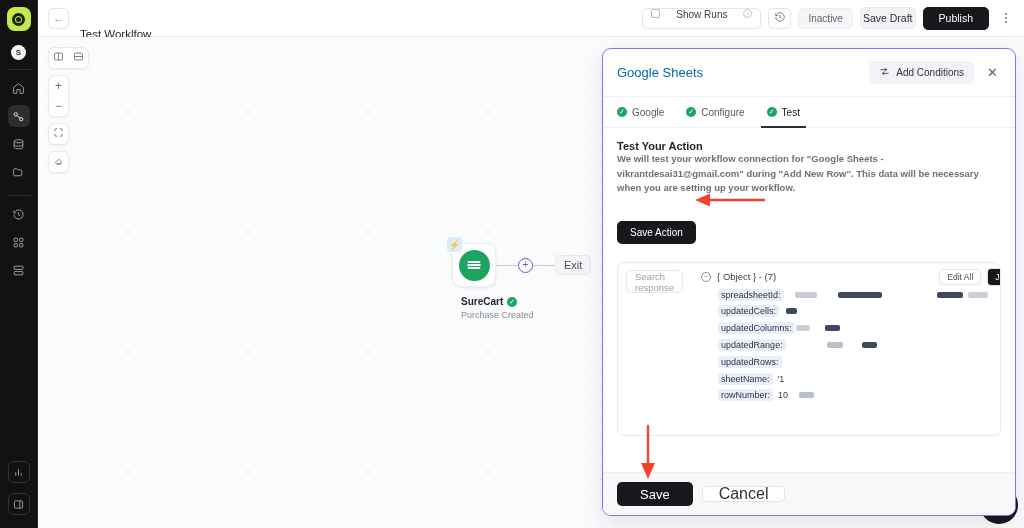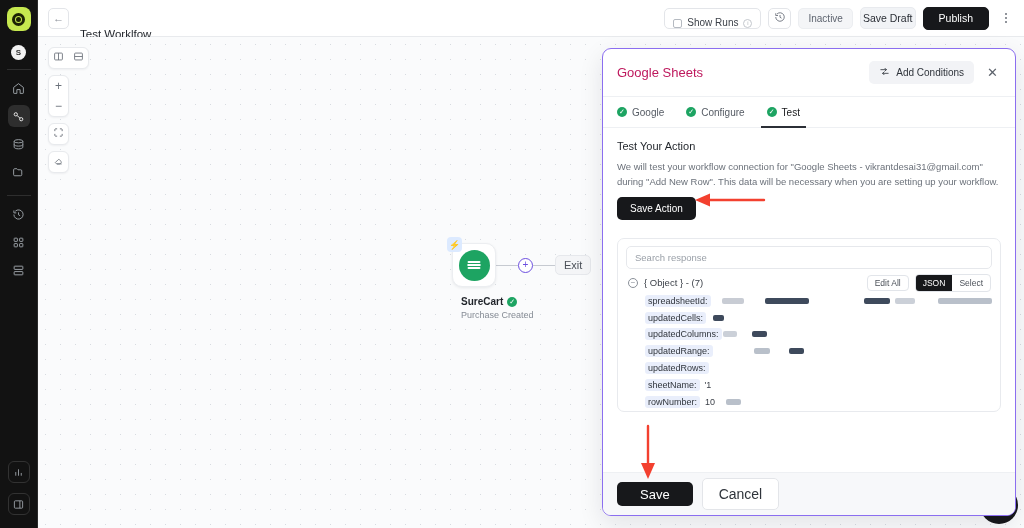--- a/index.html
+++ b/index.html
@@ -55,21 +55,21 @@
     display: flex; align-items: center; padding: 0 9px 0 10px;
   }
   .back-btn {
     width: 21px; height: 21px; border: 1px solid #e3e5e9; border-radius: 5px;
     display: flex; align-items: center; justify-content: center;
     color: #8a8f98; font-size: 11px; background: #fff;
   }
   .wf-title { margin-left: 11px; font-size: 11.5px; color: #1f2329; font-weight: 500; margin-top: 32px; }
   .topbar-right { margin-left: auto; display: flex; align-items: center; gap: 7px; }
   .chip {
-    display: flex; align-items: flex-end; gap: 5px;
+    display: flex; align-items: flex-start; gap: 16px;
     height: 21px; padding: 0 8px; border-radius: 5px;
     font-size: 10px; color: #3c4149; background: #fff;
     border: 1px solid #e3e5e9;
   }
   .cbox { width: 9px; height: 9px; border: 1.2px solid #b5bac1; border-radius: 2px; }
   .info-i {
     width: 9px; height: 9px; border-radius: 50%; border: 1.2px solid #c3c7cd;
     font-size: 6px; color: #b0b5bb; display: flex; align-items: center; justify-content: center;
   }
   .icon-btn {
@@ -169,51 +169,51 @@
   .drag-handle {
     position: absolute; left: 604px; top: 272px;
     width: 5px; height: 22px; display: grid;
     grid-template-columns: 2px 2px; gap: 2px 1px; align-content: center; justify-content: center;
   }
   .drag-handle i { width: 1.6px; height: 1.6px; border-radius: 50%; background: #b8bdc6; display: block; }
   .panel-head {
     height: 48px; padding: 0 14px; display: flex; align-items: center;
     border-bottom: 1px solid #eef0f3; flex: none;
   }
-  .panel-title { font-size: 13px; color: #be185d; font-weight: 500; }
+  .panel-title { font-size: 13px; color: #0369a1; font-weight: 500; }
   .panel-head-right { margin-left: auto; display: flex; align-items: center; gap: 10px; }
   .cond-btn {
     display: flex; align-items: center; gap: 6px; height: 23px; padding: 0 10px;
     border-radius: 5px; background: #f2f3f6; font-size: 10px; color: #2f343b;
   }
   .close-x { color: #5c626b; font-size: 13px; line-height: 1; padding: 2px 3px; }
 
   .tabs {
     height: 31px; padding: 0 14px; display: flex; align-items: stretch; gap: 22px;
     border-bottom: 1px solid #eef0f3; flex: none;
   }
   .tab { display: flex; align-items: center; gap: 5px; font-size: 10px; color: #555b64; position: relative; }
   .tab.active { color: #17181b; font-weight: 500; }
   .tab.active:after {
     content: ""; position: absolute; left: -6px; right: -6px; bottom: -1px;
     height: 1.7px; background: #2b2f36;
   }
 
   .panel-body { flex: 1; padding: 12px 14px 0; overflow: hidden; }
-  .sec-title { font-size: 11px; color: #1f2329; font-weight: 400; margin-bottom: 8px; }
-  .sec-desc { font-size: 9.5px; line-height: 1.55; color: #6b717a; margin-bottom: 8px; }
+  .sec-title { font-size: 11px; color: #1f2329; font-weight: 700; }
+  .sec-desc { font-size: 9.5px; line-height: 1.55; color: #6b717a; margin-bottom: 25px; font-weight: bold; }
   .test-btn {
     display: inline-flex; align-items: center; justify-content: center;
     height: 23px; padding: 0 13px; border-radius: 5px;
     background: #17181b; color: #fff; font-size: 10px;
   }
 
   .resp-card {
     margin-top: 18px; border: 1px solid #e8eaee; border-radius: 7px;
-    height: 174px; display: flex; flex-direction: column; overflow: hidden; background: #fff;
+    height: 174px; display: flex; flex-direction: row; overflow: hidden; background: #fff;
   }
   .search-row { padding: 7px 8px 0; }
   .search-input {
     height: 23px; border: 1px solid #e6e8ec; border-radius: 5px;
     display: flex; align-items: center; padding: 0 8px;
     font-size: 9.5px; color: #9aa0a8;
   }
   .json-area { flex: 1; position: relative; padding: 8px 8px 0 10px; }
   .json-toolbar { position: absolute; right: 9px; top: 5px; display: flex; align-items: center; gap: 6px; }
   .tb-btn {
@@ -242,22 +242,22 @@
 
   .panel-foot {
     height: 43px; flex: none; border-top: 1px solid #eef0f3; background: #f7f8fa;
     display: flex; align-items: center; padding: 0 14px; gap: 9px;
   }
   .save-btn {
     height: 24px; padding: 0 23px; border-radius: 5px; background: #17181b; color: #fff;
     font-size: 13px; display: flex; align-items: center; justify-content: center;
   }
   .cancel-btn {
-    height: 32px; padding: 0 16px; border-radius: 5px; background: #fff; color: #2f343b;
-    border: 1px solid #e3e5e9; font-size: 14px; display: flex; align-items: center; justify-content: center;
+    height: 16px; padding: 0 16px; border-radius: 5px; background: #fff; color: #2f343b;
+    border: 1px solid #e3e5e9; font-size: 16px; display: flex; align-items: center; justify-content: center;
   }
 
   
   .anno { position: absolute; pointer-events: none; }
   .anno-left { left: 694px; top: 190px; }
   .anno-down { left: 636px; top: 424px; }
 </style>
 </head>
 <body>
 

